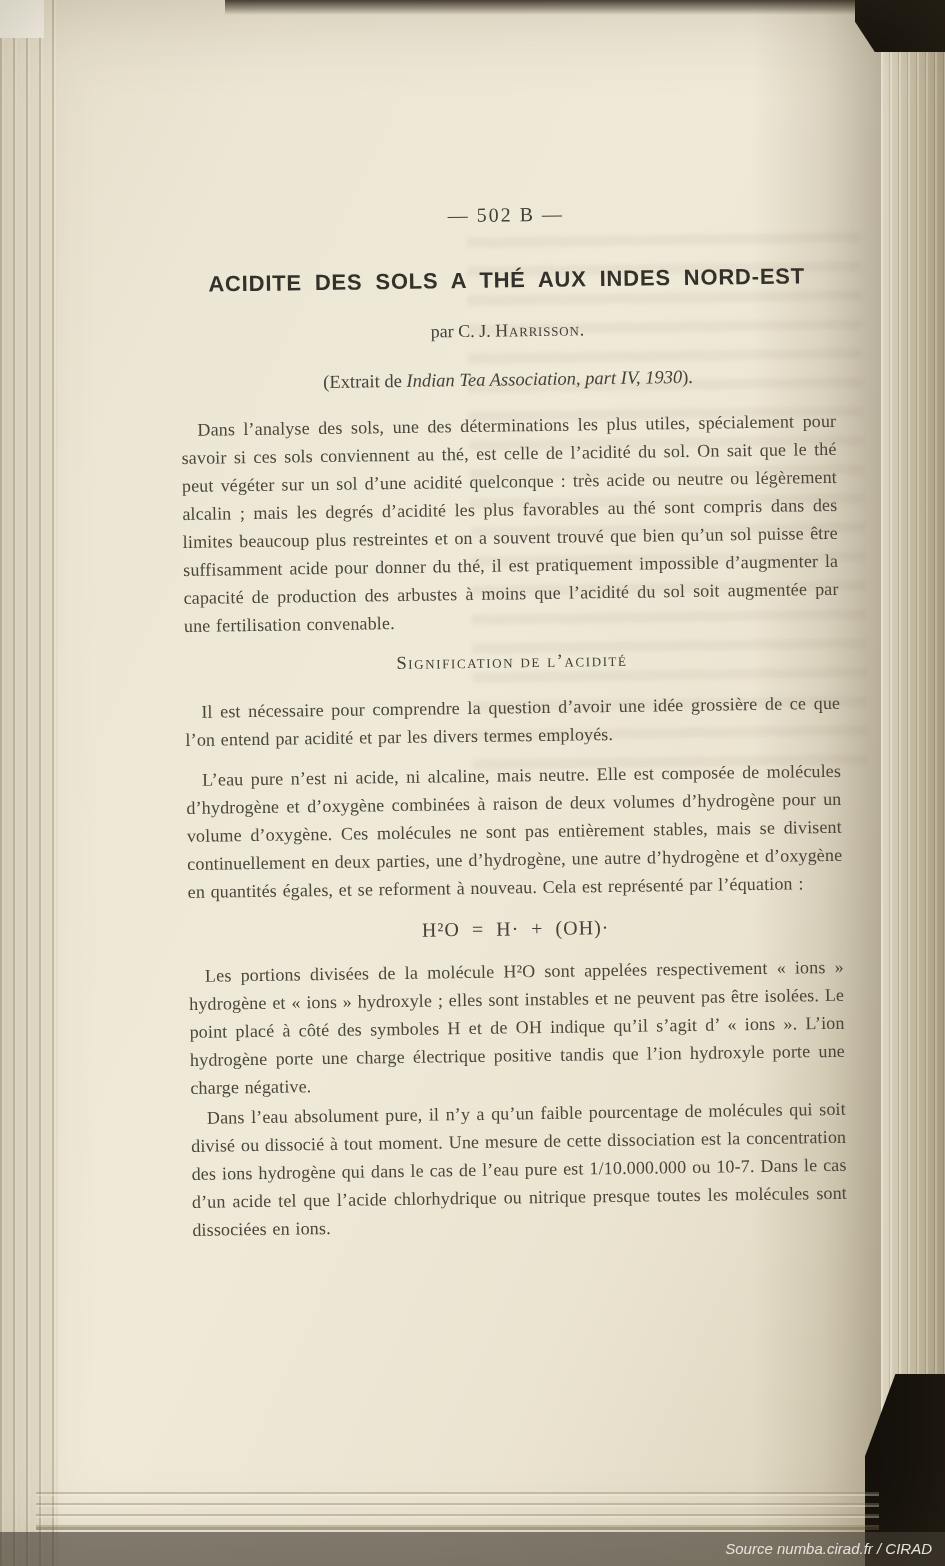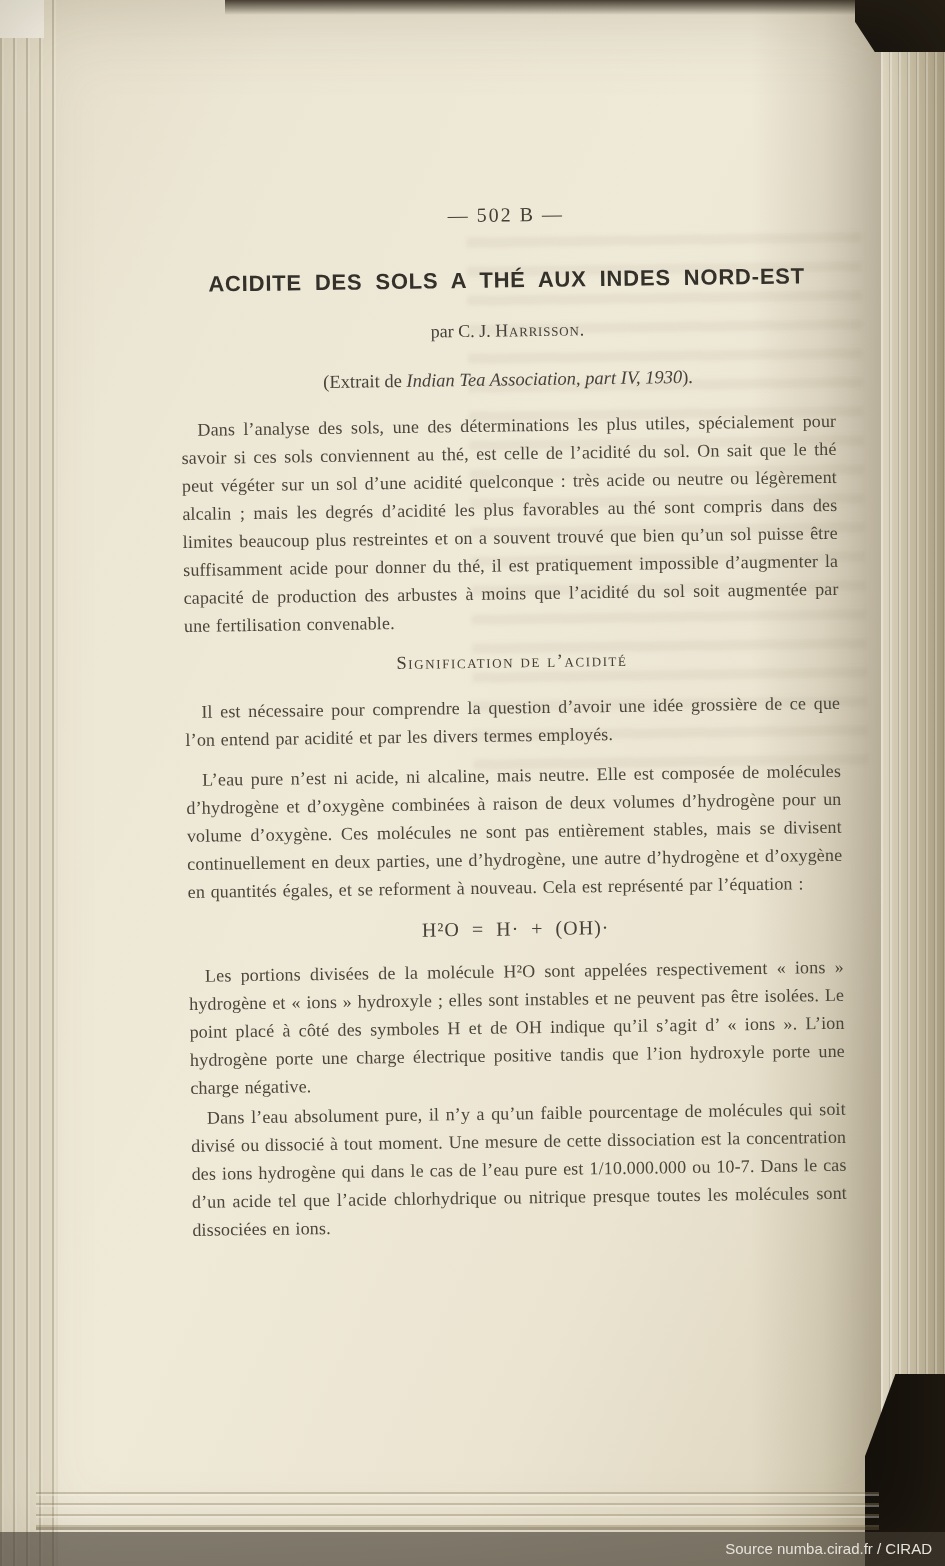--- a/index.html
+++ b/index.html
@@ -159,20 +159,21 @@
     line-height: 26px;
     letter-spacing: 1px;
     color: #46423a;
   }
 
   
   .credit-bar {
     position: absolute; left: 0; right: 0; bottom: 0; height: 34px;
     background: rgba(66,60,50,0.62);
     text-align: right;
+    font-style: italic;
   }
   .credit-bar span {
     display: inline-block;
     padding-right: 13px;
     font-family: "Liberation Sans", "DejaVu Sans", sans-serif;
     font-size: 15px;
     line-height: 34px;
     color: #e6e3dc;
   }
 </style>

